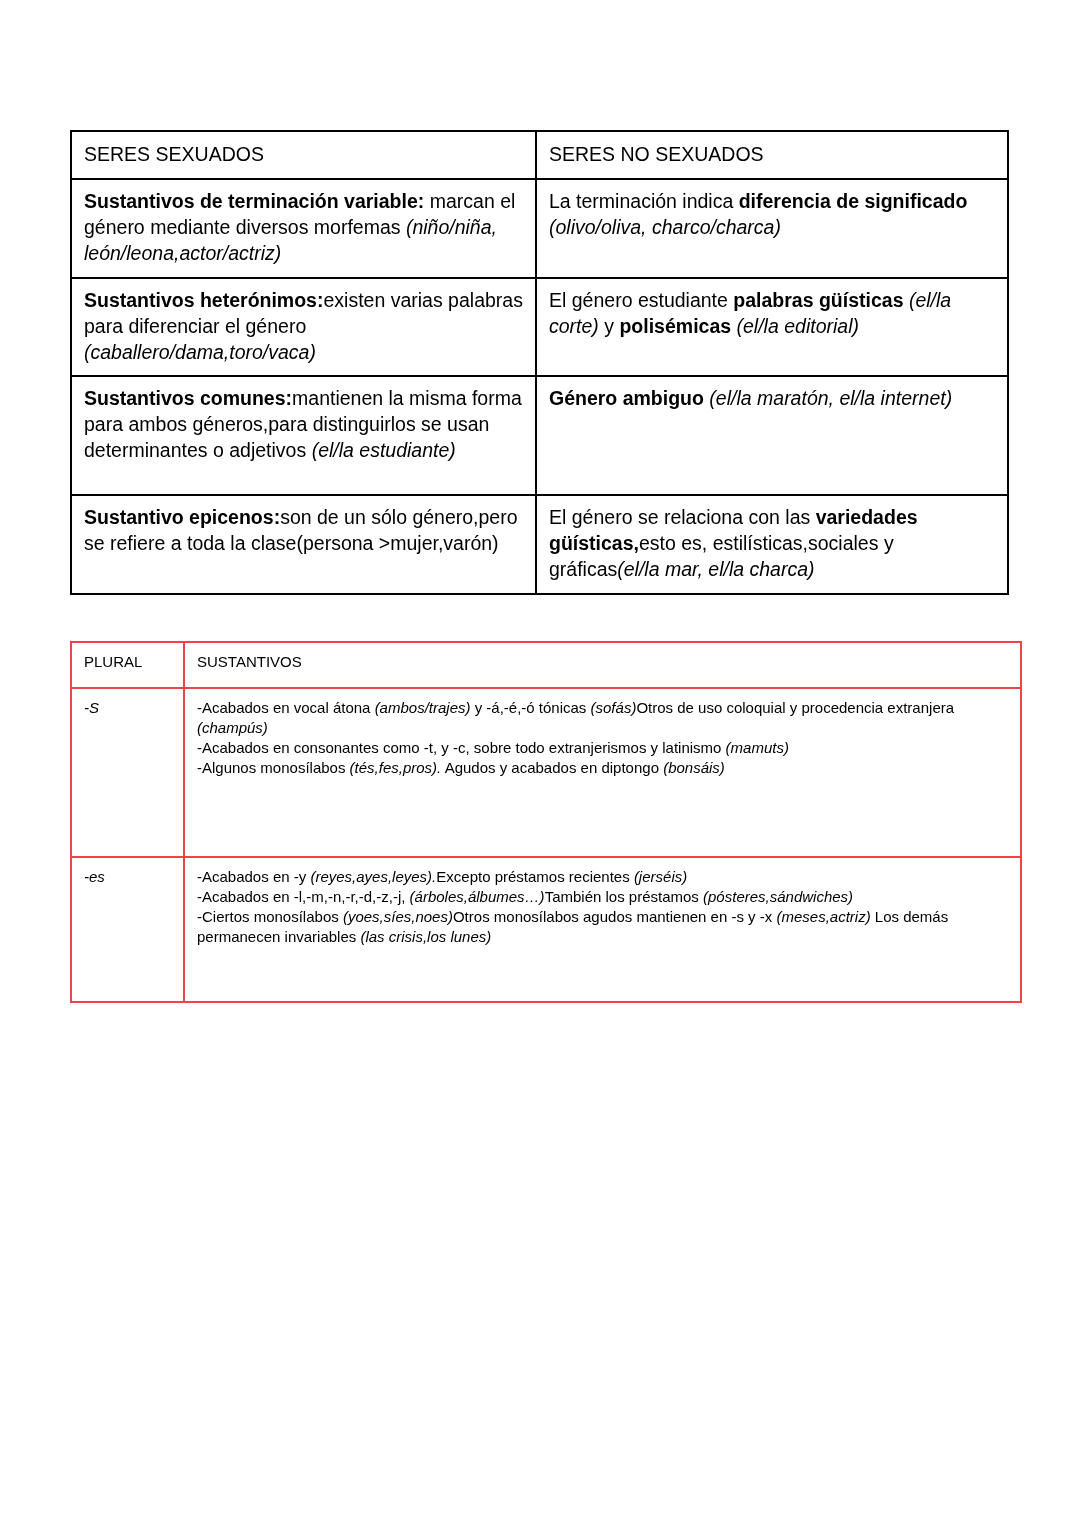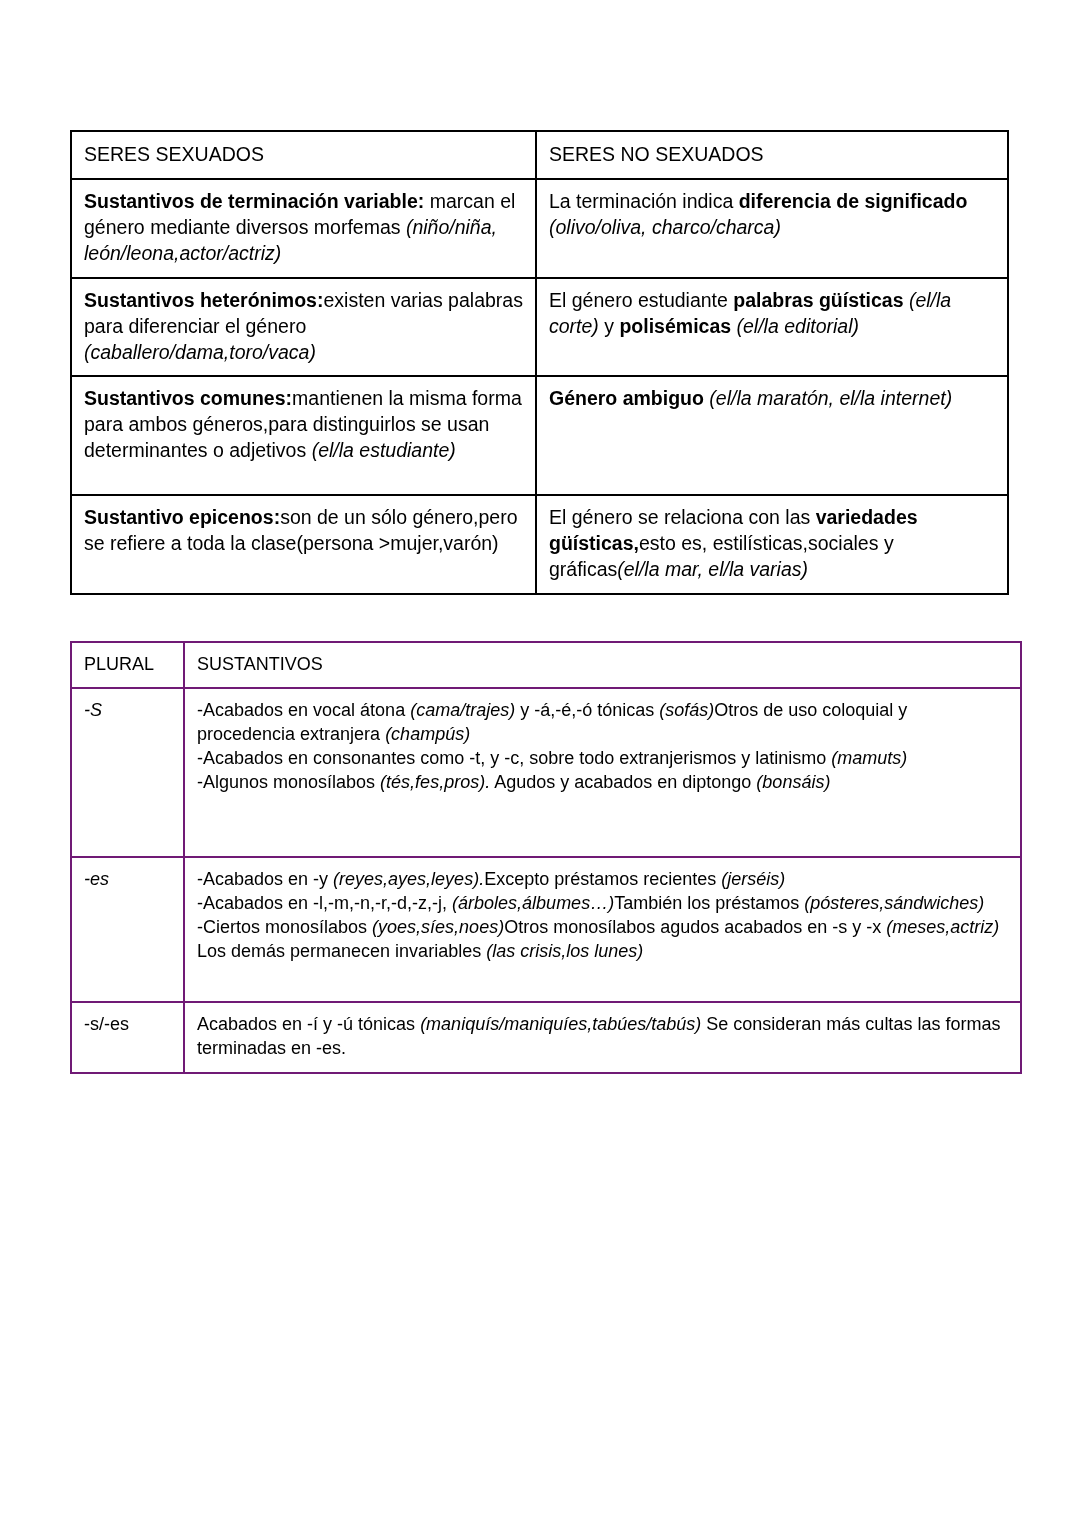--- a/index.html
+++ b/index.html
@@ -56,24 +56,24 @@
   
   .table-plural {
     position: absolute;
     left: 70px;
     top: 641px;
     width: 950px;
     border-collapse: collapse;
     table-layout: fixed;
   }
   .table-plural td {
-    border: 2px solid #701a75;
+    border: 2px solid #ef4444;
     vertical-align: top;
     padding: 9px 10px 10px 12px;
-    font-size: 18px;
+    font-size: 15px;
     line-height: 1.34;
   }
   .table-plural .col-key { width: 113px; }
   .table-plural .col-val { width: 837px; }
 
   .t2-header td { height: 25px; }
   .t2-r1 td { height: 148px; }
   .t2-r2 td { height: 124px; }
   .t2-r3 td { height: 50px; }
 
@@ -123,21 +123,21 @@
         <td>
           <b>Género ambiguo</b><i> (el/la maratón, el/la internet)</i>
         </td>
       </tr>
 
       <tr class="t1-r4">
         <td>
           <b>Sustantivo epicenos:</b><span>son de un sólo género,pero se refiere a toda la clase(persona &gt;mujer,varón)</span>
         </td>
         <td>
-          <span>El género se relaciona con las </span><b>variedades güísticas,</b><span>esto es, estilísticas,sociales y gráficas</span><i>(el/la mar, el/la varias)</i>
+          <span>El género se relaciona con las </span><b>variedades güísticas,</b><span>esto es, estilísticas,sociales y gráficas</span><i>(el/la mar, el/la charca)</i>
         </td>
       </tr>
     </tbody>
   </table>
 
   <table class="table-plural">
     <colgroup>
       <col class="col-key">
         <col class="col-val">
     </colgroup>
@@ -146,21 +146,21 @@
         <td>PLURAL</td>
         <td>SUSTANTIVOS</td>
       </tr>
 
       <tr class="t2-r1">
         <td>
           <i>-S</i>
         </td>
         <td>
           <span class="nowrap-line">
-            <span>-Acabados en vocal átona </span><i>(cama/trajes)</i><span> y -á,-é,-ó tónicas </span><i>(sofás)</i><span>Otros de uso coloquial y procedencia extranjera </span><i>(champús)</i>
+            <span>-Acabados en vocal átona </span><i>(ambos/trajes)</i><span> y -á,-é,-ó tónicas </span><i>(sofás)</i><span>Otros de uso coloquial y procedencia extranjera </span><i>(champús)</i>
           </span>
           <span class="nowrap-line">
             <span>-Acabados en consonantes como -t, y -c, sobre todo extranjerismos y latinismo </span><i>(mamuts)</i>
           </span>
           <span class="nowrap-line">
             <span>-Algunos monosílabos </span><i>(tés,fes,pros).</i><span> Agudos y acabados en diptongo </span><i>(bonsáis)</i>
           </span>
         </td>
       </tr>
 
@@ -169,29 +169,21 @@
           <i>-es</i>
         </td>
         <td>
           <span class="nowrap-line">
             <span>-Acabados en -y </span><i>(reyes,ayes,leyes).</i><span>Excepto préstamos recientes </span><i>(jerséis)</i>
           </span>
           <span class="nowrap-line">
             <span>-Acabados en -l,-m,-n,-r,-d,-z,-j, </span><i>(árboles,álbumes…)</i><span>También los préstamos </span><i>(pósteres,sándwiches)</i>
           </span>
           <span class="nowrap-line">
-            <span>-Ciertos monosílabos </span><i>(yoes,síes,noes)</i><span>Otros monosílabos agudos acabados en -s y -x </span><i>(meses,actriz)</i><span> Los demás permanecen invariables </span><i>(las crisis,los lunes)</i>
+            <span>-Ciertos monosílabos </span><i>(yoes,síes,noes)</i><span>Otros monosílabos agudos mantienen en -s y -x </span><i>(meses,actriz)</i><span> Los demás permanecen invariables </span><i>(las crisis,los lunes)</i>
           </span>
         </td>
       </tr>
 
-      <tr class="t2-r3">
-        <td>
-          <span>-s/-es</span>
-        </td>
-        <td>
-          <span>Acabados en -í y -ú tónicas </span><i>(maniquís/maniquíes,tabúes/tabús)</i><span> Se consideran más cultas las formas terminadas en -es.</span>
-        </td>
-      </tr>
     </tbody>
   </table>
 
 </div>
 
 </body></html>

